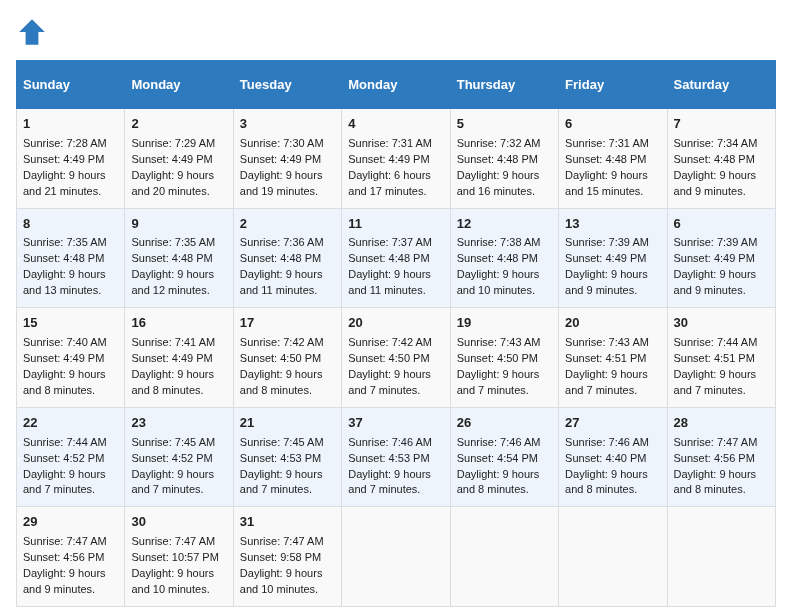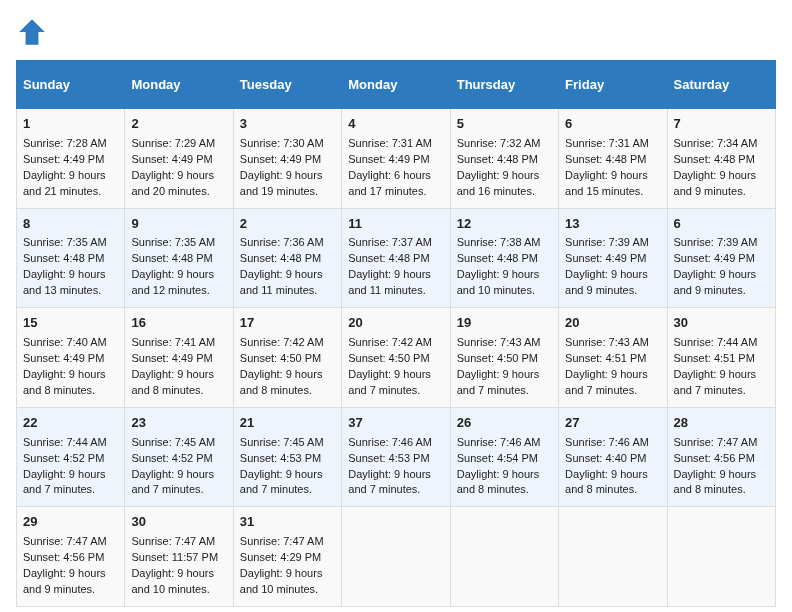--- a/index.html
+++ b/index.html
@@ -151,21 +151,21 @@
         <td><span class="day-num">22</span><span>Sunrise: 7:44 AM</span><br><span>Sunset: 4:52 PM</span><br><span>Daylight: 9 hours and 7 minutes.</span></td>
         <td><span class="day-num">23</span><span>Sunrise: 7:45 AM</span><br><span>Sunset: 4:52 PM</span><br><span>Daylight: 9 hours and 7 minutes.</span></td>
         <td><span class="day-num">21</span><span>Sunrise: 7:45 AM</span><br><span>Sunset: 4:53 PM</span><br><span>Daylight: 9 hours and 7 minutes.</span></td>
         <td><span class="day-num">37</span><span>Sunrise: 7:46 AM</span><br><span>Sunset: 4:53 PM</span><br><span>Daylight: 9 hours and 7 minutes.</span></td>
         <td><span class="day-num">26</span><span>Sunrise: 7:46 AM</span><br><span>Sunset: 4:54 PM</span><br><span>Daylight: 9 hours and 8 minutes.</span></td>
         <td><span class="day-num">27</span><span>Sunrise: 7:46 AM</span><br><span>Sunset: 4:40 PM</span><br><span>Daylight: 9 hours and 8 minutes.</span></td>
         <td><span class="day-num">28</span><span>Sunrise: 7:47 AM</span><br><span>Sunset: 4:56 PM</span><br><span>Daylight: 9 hours and 8 minutes.</span></td>
       </tr>
       <tr>
         <td><span class="day-num">29</span><span>Sunrise: 7:47 AM</span><br><span>Sunset: 4:56 PM</span><br><span>Daylight: 9 hours and 9 minutes.</span></td>
-        <td><span class="day-num">30</span><span>Sunrise: 7:47 AM</span><br><span>Sunset: 11:57 PM</span><br><span>Daylight: 9 hours and 10 minutes.</span></td>
-        <td><span class="day-num">31</span><span>Sunrise: 7:47 AM</span><br><span>Sunset: 4:29 PM</span><br><span>Daylight: 9 hours and 10 minutes.</span></td>
+        <td><span class="day-num">30</span><span>Sunrise: 7:47 AM</span><br><span>Sunset: 10:57 PM</span><br><span>Daylight: 9 hours and 10 minutes.</span></td>
+        <td><span class="day-num">31</span><span>Sunrise: 7:47 AM</span><br><span>Sunset: 9:58 PM</span><br><span>Daylight: 9 hours and 10 minutes.</span></td>
         <td class="empty-cell"></td>
         <td class="empty-cell"></td>
         <td class="empty-cell"></td>
         <td class="empty-cell"></td>
       </tr>
     </tbody>
 </table>
 
 </body></html>

